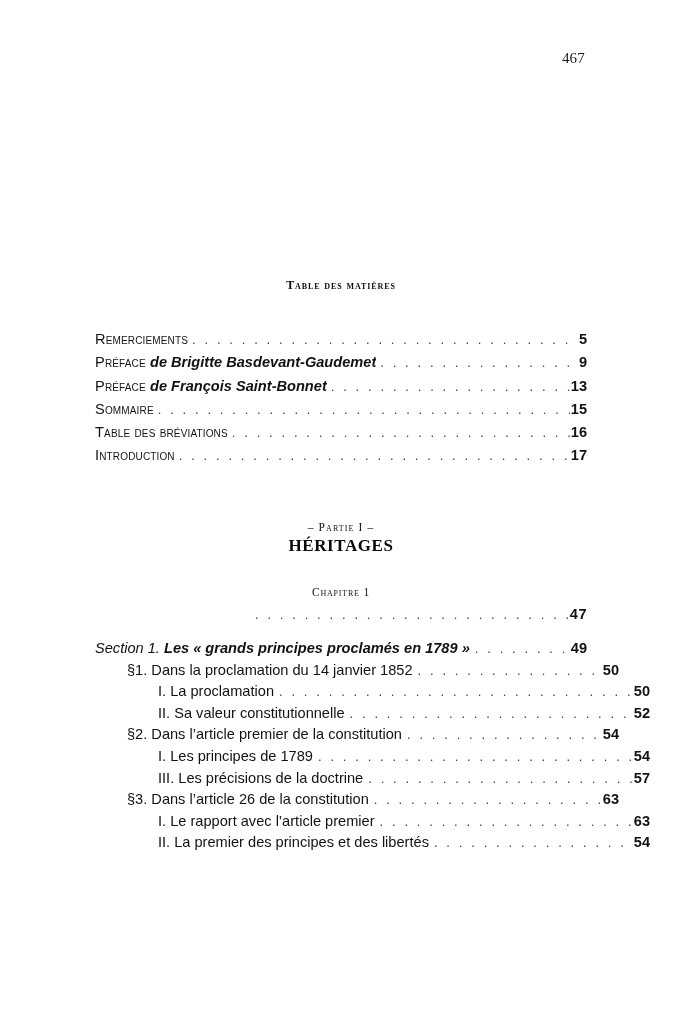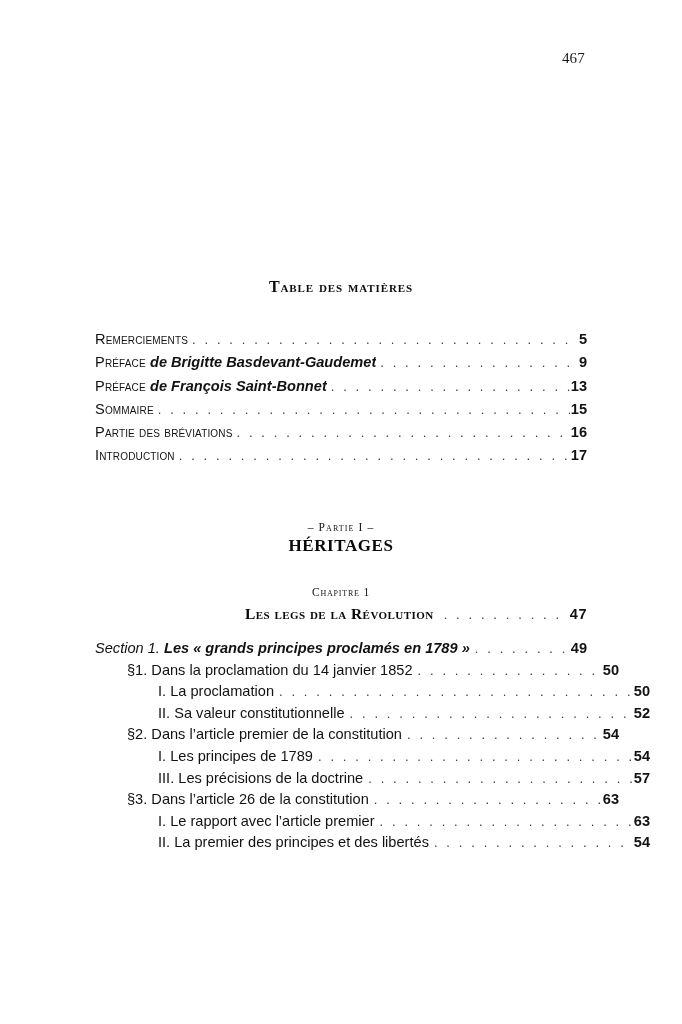--- a/index.html
+++ b/index.html
@@ -36,21 +36,21 @@
 
   
   .toc-title {
     position: absolute;
     top: 278px;
     left: 0;
     right: 0;
     text-align: center;
     font-family: "Liberation Serif", serif;
     font-weight: bold;
-    font-size: 16px;
+    font-size: 12px;
     font-variant: small-caps;
     letter-spacing: 0.9px;
     color: #0d0d0d;
   }
 
   
   .entries {
     position: absolute;
     left: 95px;
     right: 95px;
@@ -228,38 +228,37 @@
         <span class="label">Préface <span class="nm">de François Saint-Bonnet</span></span>
         <span class="leader"></span>
         <span class="pg">13</span>
       </div>
       <div class="row">
         <span class="label">Sommaire</span>
         <span class="leader"></span>
         <span class="pg">15</span>
       </div>
       <div class="row">
-        <span class="label">Partie des bréviations</span>
+        <span class="label">Table des bréviations</span>
         <span class="leader"></span>
         <span class="pg">16</span>
       </div>
       <div class="row">
         <span class="label">Introduction</span>
         <span class="leader"></span>
         <span class="pg">17</span>
       </div>
     </div>
 
   <div class="part-kicker">– Partie I –</div>
   <div class="part-title">HÉRITAGES</div>
 
   <div class="chap-kicker">Chapitre 1</div>
   <div class="chapter-row">
     <div class="row">
-      <span class="label">Les legs de la Révolution</span>
       <span class="leader"></span>
       <span class="pg">47</span>
     </div>
   </div>
 
   <div class="entries sections" id="sections-list">
       <div class="row lvl-section">
         <span class="label"><span>Section 1. </span><span class="strong">Les « grands principes proclamés en 1789 »</span></span>
         <span class="leader"></span>
         <span class="pg">49</span>

